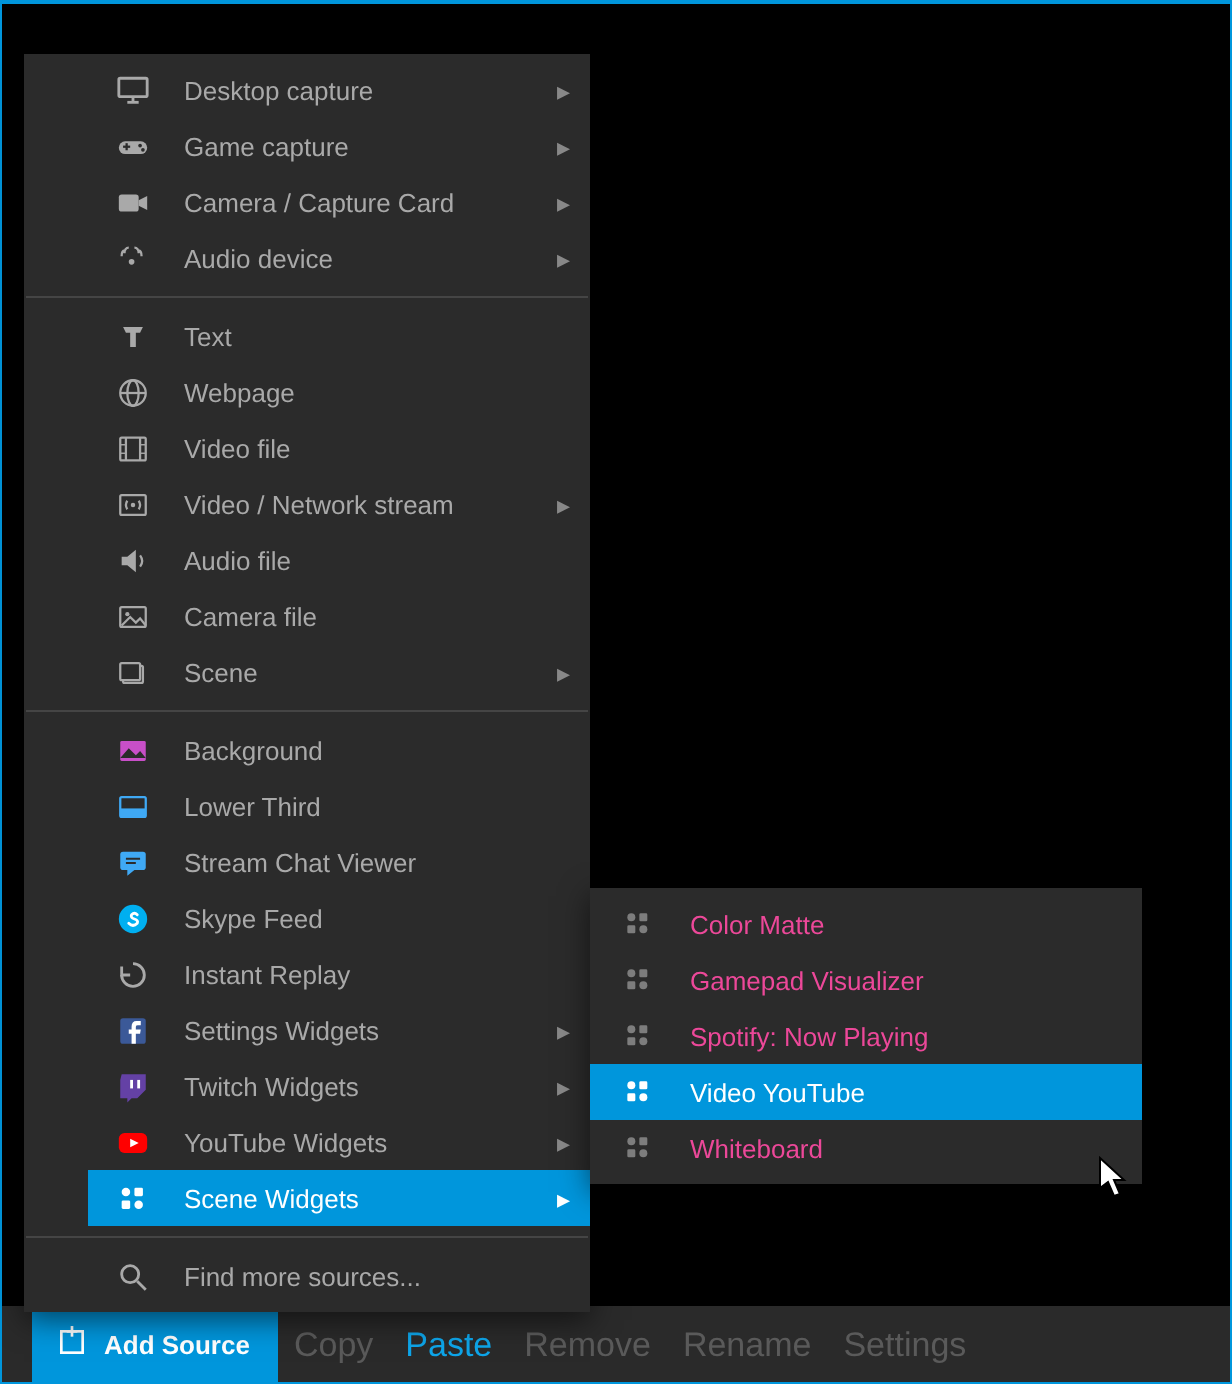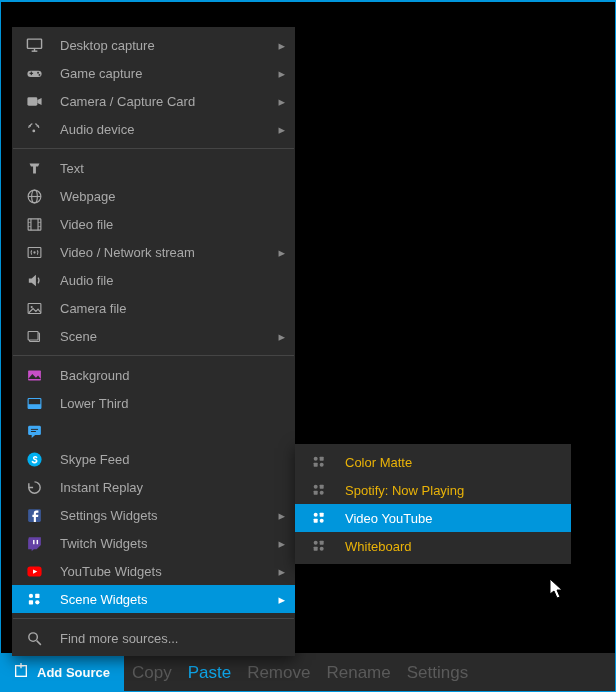--- a/index.html
+++ b/index.html
@@ -30,20 +30,21 @@
     left: 10px; right: 10px; top: 8px; bottom: 142px;
     background: #000;
   }
   .footer-bar {
     position: absolute;
     left: 0; right: 0; bottom: 0;
     height: 38px;
     background: #2a2a2a;
     display: flex;
     align-items: stretch;
+    padding-left: 15px;
   }
   .add-source-btn {
     display: flex;
     align-items: center;
     gap: 8px;
     background: #0096dc;
     color: #fff;
     font-weight: 700;
     font-size: 13px;
     padding: 0 14px 0 12px;
@@ -75,20 +76,21 @@
     padding: 4px 0;
   }
   .ctx-item {
     display: flex;
     align-items: center;
     height: 28px;
     padding: 0 10px 0 10px;
     color: #a9a9a9;
     cursor: default;
     position: relative;
+    margin-left: 32px;
   }
   .ctx-item.highlight {
     background: #0096dc;
     color: #fff;
     justify-content: space-between;
   }
   .ctx-icon {
     width: 24px;
     display: flex;
     justify-content: center;
@@ -118,21 +120,21 @@
     width: 276px;
     background: #2b2b2b;
     box-shadow: 0 4px 14px rgba(0,0,0,0.55);
     padding: 4px 0;
   }
   .sub-item {
     display: flex;
     align-items: center;
     height: 28px;
     padding: 0 12px;
-    color: #eab308;
+    color: #ec4899;
     cursor: default;
   }
   .sub-item.highlight {
     background: #0096dc;
     color: #fff;
   }
   .sub-icon {
     width: 24px;
     display: flex;
     justify-content: center;
@@ -299,20 +301,21 @@
         </span>
         <span class="ctx-label">Lower Third</span>
         <span class="ctx-chevron"></span>
       </div>
       <div class="ctx-item">
         <span class="ctx-icon">
           <svg viewBox="0 0 24 24" style="color:#3fa9f5">
             <use href="#i-chat"></use>
           </svg>
         </span>
+        <span class="ctx-label">Stream Chat Viewer</span>
         <span class="ctx-chevron"></span>
       </div>
       <div class="ctx-item">
         <span class="ctx-icon">
           <svg viewBox="0 0 24 24" style="color:#00aff0">
             <use href="#i-skype"></use>
           </svg>
         </span>
         <span class="ctx-label">Skype Feed</span>
         <span class="ctx-chevron"></span>
@@ -375,20 +378,28 @@
     </div>
 
   <div class="sub-menu" id="sub-menu">
       <div class="sub-item">
         <span class="sub-icon">
           <svg viewBox="0 0 24 24" style="color:#7d7d7d">
             <use href="#i-widgets"></use>
           </svg>
         </span>
         <span class="sub-label">Color Matte</span>
+      </div>
+      <div class="sub-item">
+        <span class="sub-icon">
+          <svg viewBox="0 0 24 24" style="color:#7d7d7d">
+            <use href="#i-widgets"></use>
+          </svg>
+        </span>
+        <span class="sub-label">Gamepad Visualizer</span>
       </div>
       <div class="sub-item">
         <span class="sub-icon">
           <svg viewBox="0 0 24 24" style="color:#7d7d7d">
             <use href="#i-widgets"></use>
           </svg>
         </span>
         <span class="sub-label">Spotify: Now Playing</span>
       </div>
       <div class="sub-item highlight">

